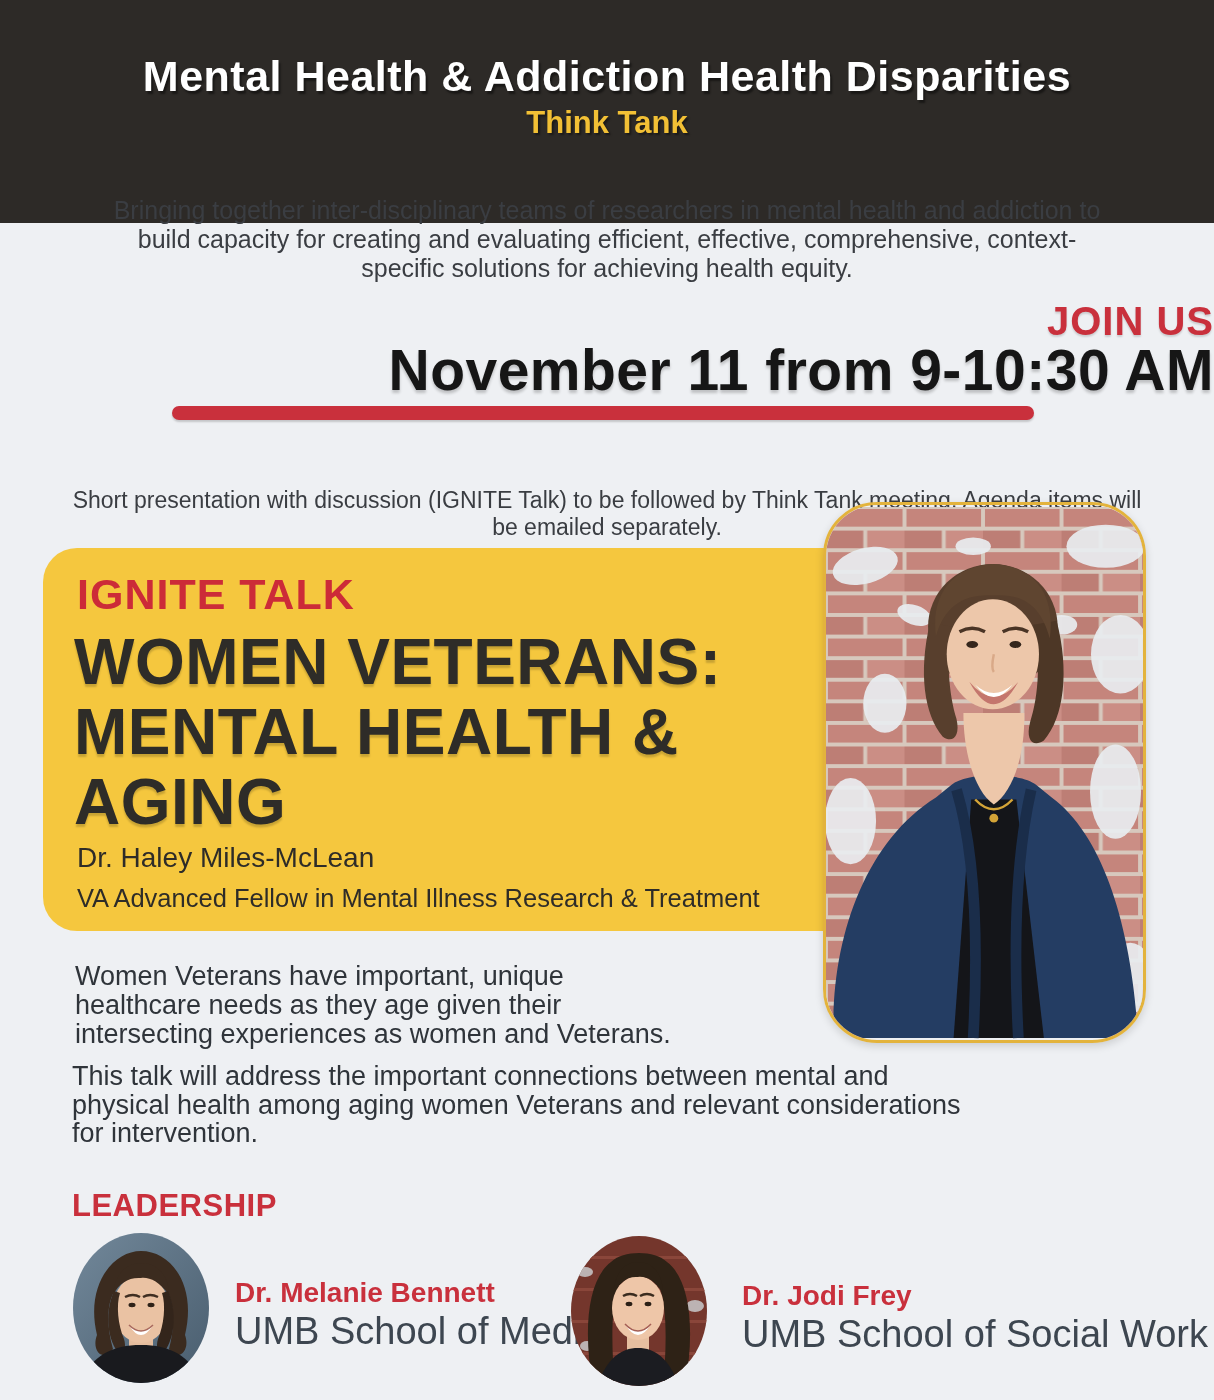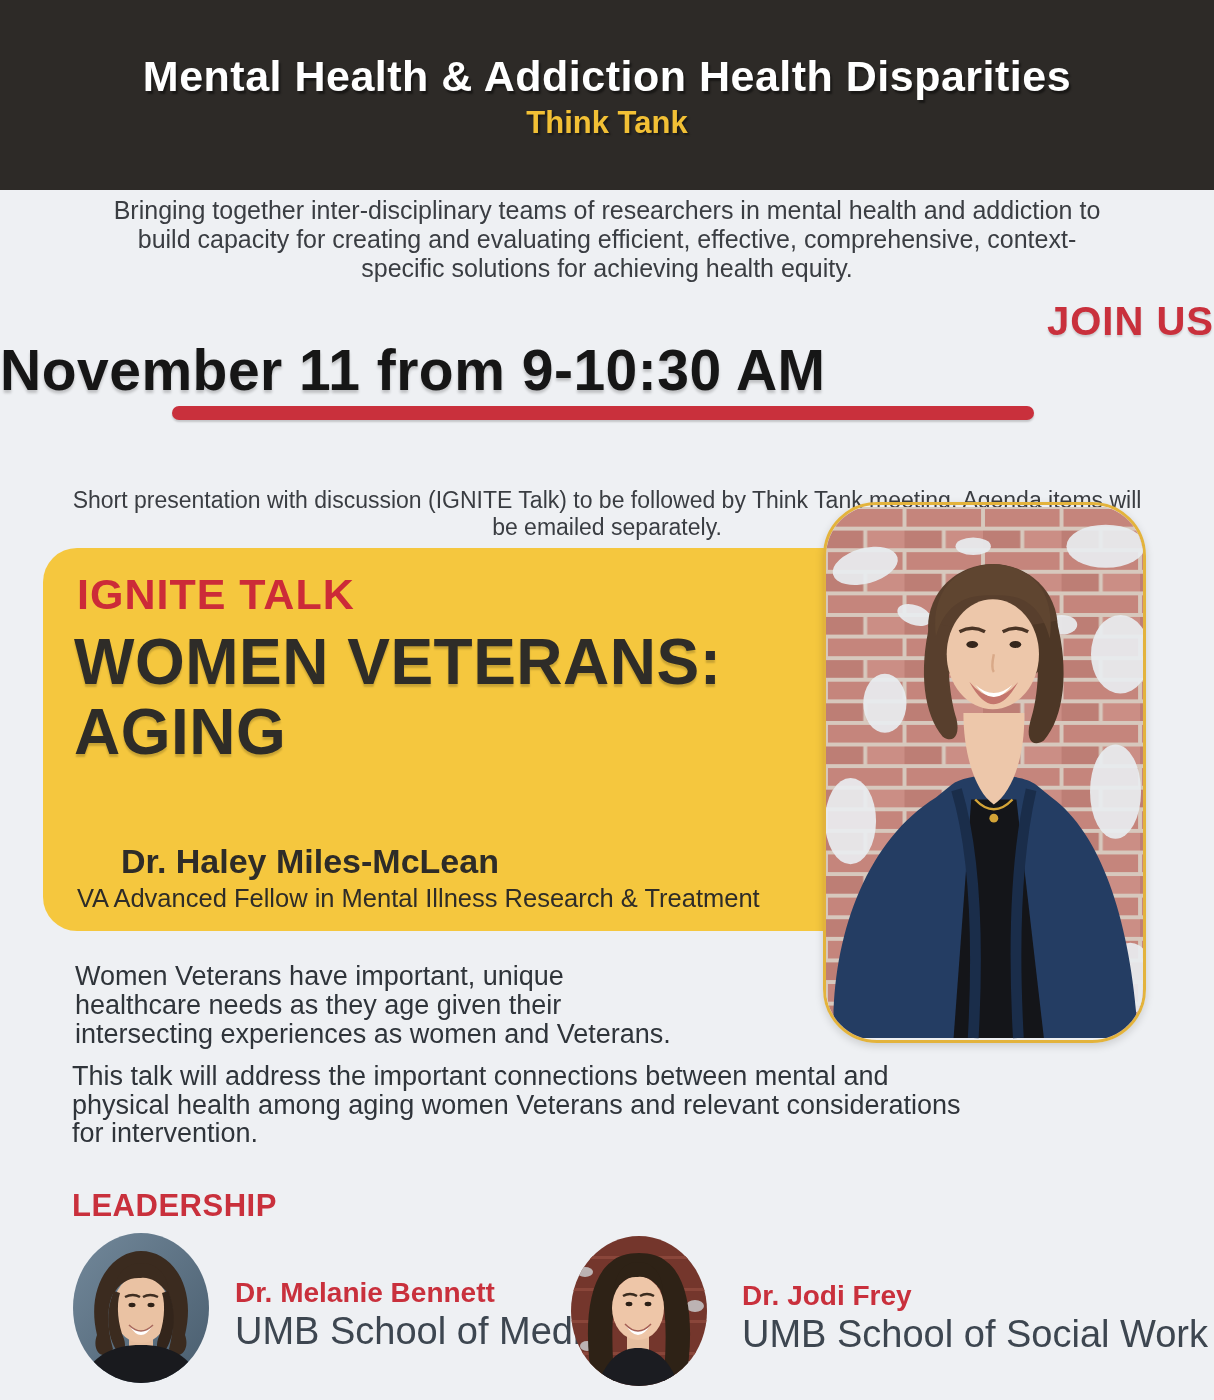--- a/index.html
+++ b/index.html
@@ -6,21 +6,21 @@
   body{
     width:1214px;height:1400px;
     background:#eef0f3;
     font-family:"Liberation Sans","DejaVu Sans",sans-serif;
     position:relative;overflow:hidden;
     -webkit-font-smoothing:antialiased;
   }
   .abs{position:absolute;}
   
   .header{
-    left:0;top:0;width:1214px;height:190px;
+    left:0;top:0;width:1214px;height:223px;
     background:#2d2a27;
   }
   .header-title{
     left:0;right:0;top:52px;text-align:center;
     font-size:43px;font-weight:800;color:#ffffff;
     letter-spacing:0.5px;
     text-shadow:2px 3px 2px rgba(0,0,0,0.45);
     white-space:nowrap;
   }
   .header-subtitle{
@@ -33,21 +33,21 @@
     left:0;right:0;top:196px;text-align:center;
     font-size:25px;line-height:29px;color:#3a3d42;
   }
   .join-us{
     left:0;right:0;top:299px;text-align:right;
     font-size:40px;font-weight:800;color:#c9303c;
     letter-spacing:1px;
     text-shadow:0 2px 2px rgba(0,0,0,0.15);
   }
   .datetime{
-    left:0;right:0;top:337px;text-align:left;
+    left:0;right:0;top:337px;text-align:right;
     font-size:57px;font-weight:800;color:#161616;
     letter-spacing:0.5px;
     text-shadow:0 3px 3px rgba(0,0,0,0.2);
     white-space:nowrap;
   }
   .red-bar{
     left:172px;top:406px;width:862px;height:14px;
     background:#c9303c;border-radius:7px;
     box-shadow:0 2px 2px rgba(0,0,0,0.18);
   }
@@ -66,21 +66,21 @@
     letter-spacing:1px;
   }
   .ignite-title{
     left:74px;top:627px;
     font-size:64px;line-height:70px;font-weight:800;color:#2e2c28;
     letter-spacing:0.5px;
     text-shadow:0 3px 2px rgba(0,0,0,0.18);
   }
   .speaker-name{
     left:77px;top:842px;
-    font-size:34px;font-weight:700;color:#2e2c28;margin-left:44px;
+    font-size:28px;font-weight:400;color:#2e2c28;
   }
   .speaker-title{
     left:77px;top:884px;
     font-size:25.5px;color:#2e2c28;
   }
   
   .speaker-photo{
     left:823px;top:502px;width:323px;height:541px;
     border-radius:54px;overflow:hidden;
     border:3px solid #e3b33c;
@@ -139,20 +139,21 @@
 <div class="abs red-bar"></div>
 <div class="abs note">
   <div>Short presentation with discussion (IGNITE Talk) to be followed by Think Tank meeting. Agenda items will</div>
   <div>be emailed separately.</div>
 </div>
 
 <div class="abs ignite-panel"></div>
 <div class="abs ignite-kicker">IGNITE TALK</div>
 <div class="abs ignite-title">
   <div>WOMEN VETERANS:</div>
+  <div>MENTAL HEALTH &amp;</div>
   <div>AGING</div>
 </div>
 <div class="abs speaker-name">Dr. Haley Miles-McLean</div>
 <div class="abs speaker-title">VA Advanced Fellow in Mental Illness Research &amp; Treatment</div>
 
 <div class="abs speaker-photo">
   <svg viewBox="0 0 323 541" xmlns="http://www.w3.org/2000/svg">
     <defs>
       <pattern id="bricks" width="80" height="44" patternUnits="userSpaceOnUse">
         <rect width="80" height="44" fill="#d7c8bd"></rect>

